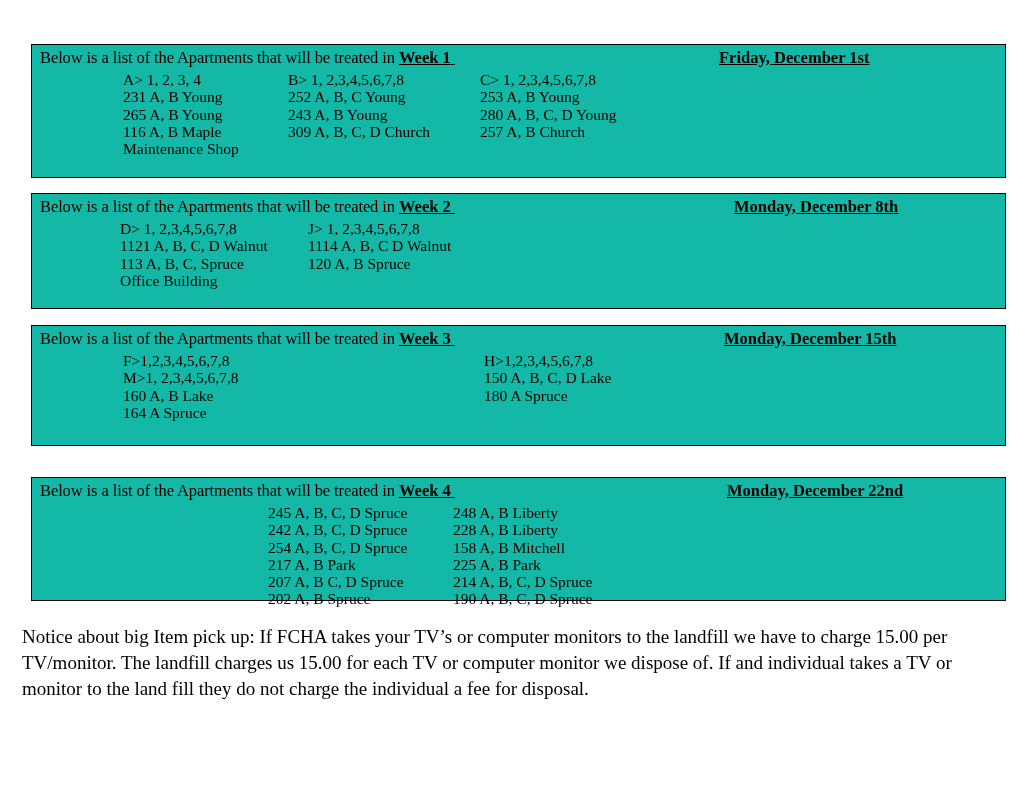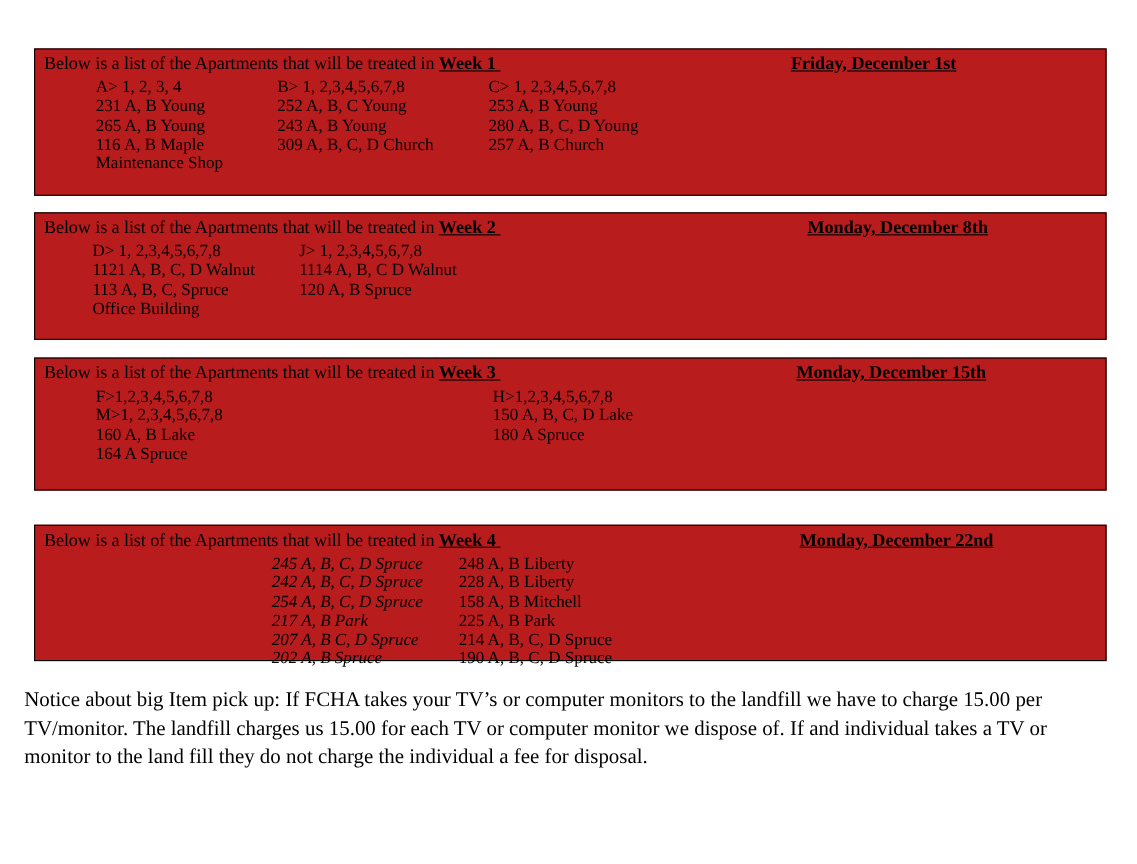--- a/index.html
+++ b/index.html
@@ -23,21 +23,21 @@
     box-sizing: border-box;
   }
 
   
   .week-box {
     position: absolute;
     left: 31px;
     width: 975px;
     box-sizing: border-box;
     border: 1.6px solid #000000;
-    background: #b91c1c;
+    background: #14b8a6;
   }
   #week-box-1 { top: 44px;  height: 134px; }
   #week-box-2 { top: 193px; height: 116px; }
   #week-box-3 { top: 325px; height: 121px; }
   #week-box-4 { top: 477px; height: 124px; }
 
   .week-header {
     position: relative;
     height: 26px;
     padding: 3px 0 0 8px;
@@ -74,37 +74,37 @@
     padding-left: 55px;
   }
   .columns.spaced { padding-top: 8px; }
   .col {
     position: absolute;
     top: 0;
     font-size: 15.5px;
     line-height: 17.3px;
     white-space: nowrap;
   }
-  .col .row { display: block; }
+  .col .row { display: block; margin-left: 36px; }
 
   
   .columns .col-1 { left: 55px; }
   .columns .col-2 { left: 220px; }
   .columns .col-3 { left: 412px; }
 
   .columns.w2 .col-1 { left: 52px; }
   .columns.w2 .col-2 { left: 240px; }
   .columns.w2 .col-3 { left: 412px; }
 
   .columns.w3 .col-1 { left: 55px; }
   .columns.w3 .col-2 { left: 245px; }
   .columns.w3 .col-3 { left: 416px; }
 
   .columns.w4 .col-1 { left: 55px; }
-  .columns.w4 .col-2 { left: 215px; font-style: italic; }
+  .columns.w4 .col-2 { left: 200px; }
   .columns.w4 .col-3 { left: 385px; }
 
   .link-underline {
     text-decoration: underline;
     text-decoration-color: #1b2f8a;
     text-underline-offset: 1px;
   }
 
   
   .notice {

